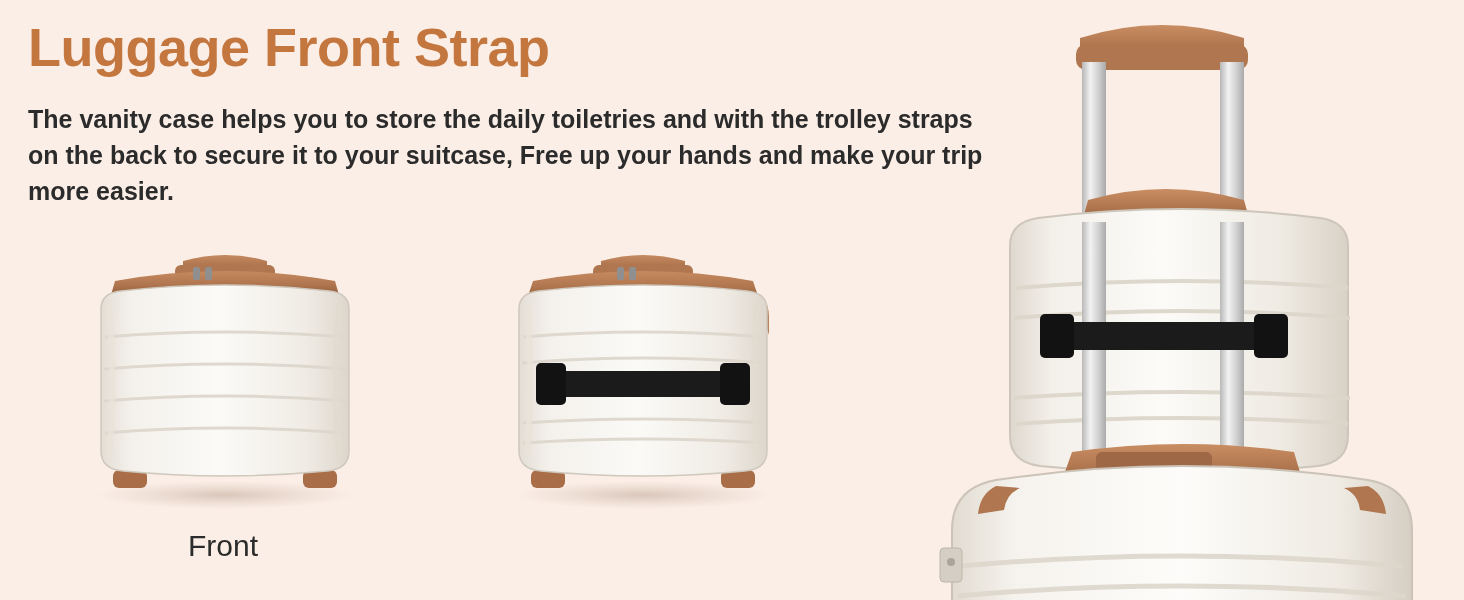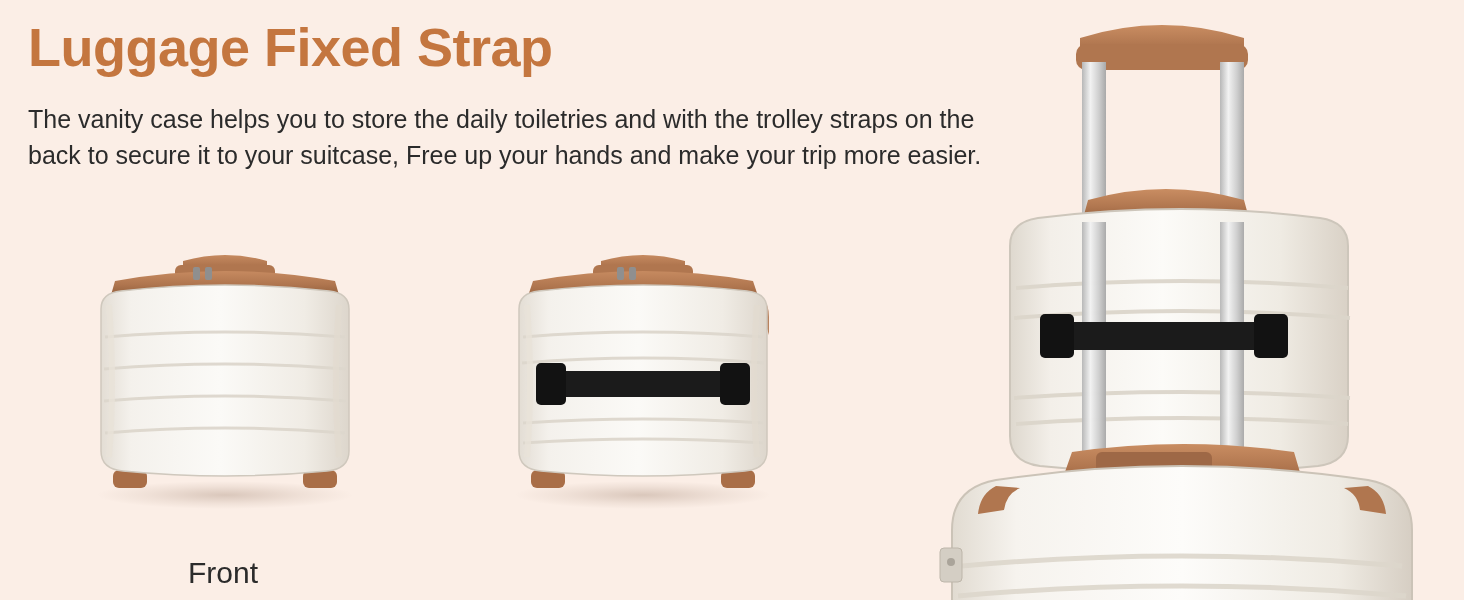--- a/index.html
+++ b/index.html
@@ -33,31 +33,32 @@
     white-space: nowrap;
   }
   .subcopy {
     position: absolute;
     left: 28px;
     top: 101px;
     width: 975px;
     font-size: 25px;
     line-height: 36px;
     color: #2b2b2b;
+    font-weight: bold;
   }
 
   
   .caption {
     position: absolute;
     font-size: 30px;
     color: #2b2b2b;
     text-align: center;
     width: 240px;
   }
-  .caption.front { left: 103px; top: 556px; }
+  .caption.front { left: 103px; top: 529px; }
   .caption.back  { left: 521px; top: 529px; }
 
   
   .case {
     position: absolute;
   }
 
   
   .photo {
     position: absolute;
@@ -65,21 +66,21 @@
     top: 0;
     width: 564px;
     height: 600px;
   }
 </style>
 </head>
 <body>
 
 <div class="banner">
 
-  <div class="headline">Luggage Fixed Strap</div>
+  <div class="headline">Luggage Front Strap</div>
 
   <div class="subcopy">The vanity case helps you to store the daily toiletries and with the trolley straps on the back to secure it to your suitcase, Free up your hands and make your trip more easier.</div>
 
   <div class="case" style="left:75px; top:245px; width:300px; height:265px;">
     <svg width="300" height="265" viewBox="0 0 300 265">
       <defs>
         <linearGradient id="shellF" x1="0" y1="0" x2="1" y2="0">
           <stop offset="0%" stop-color="#e3ddd4"></stop>
           <stop offset="12%" stop-color="#f4f1ec"></stop>
           <stop offset="48%" stop-color="#fbfaf7"></stop>

